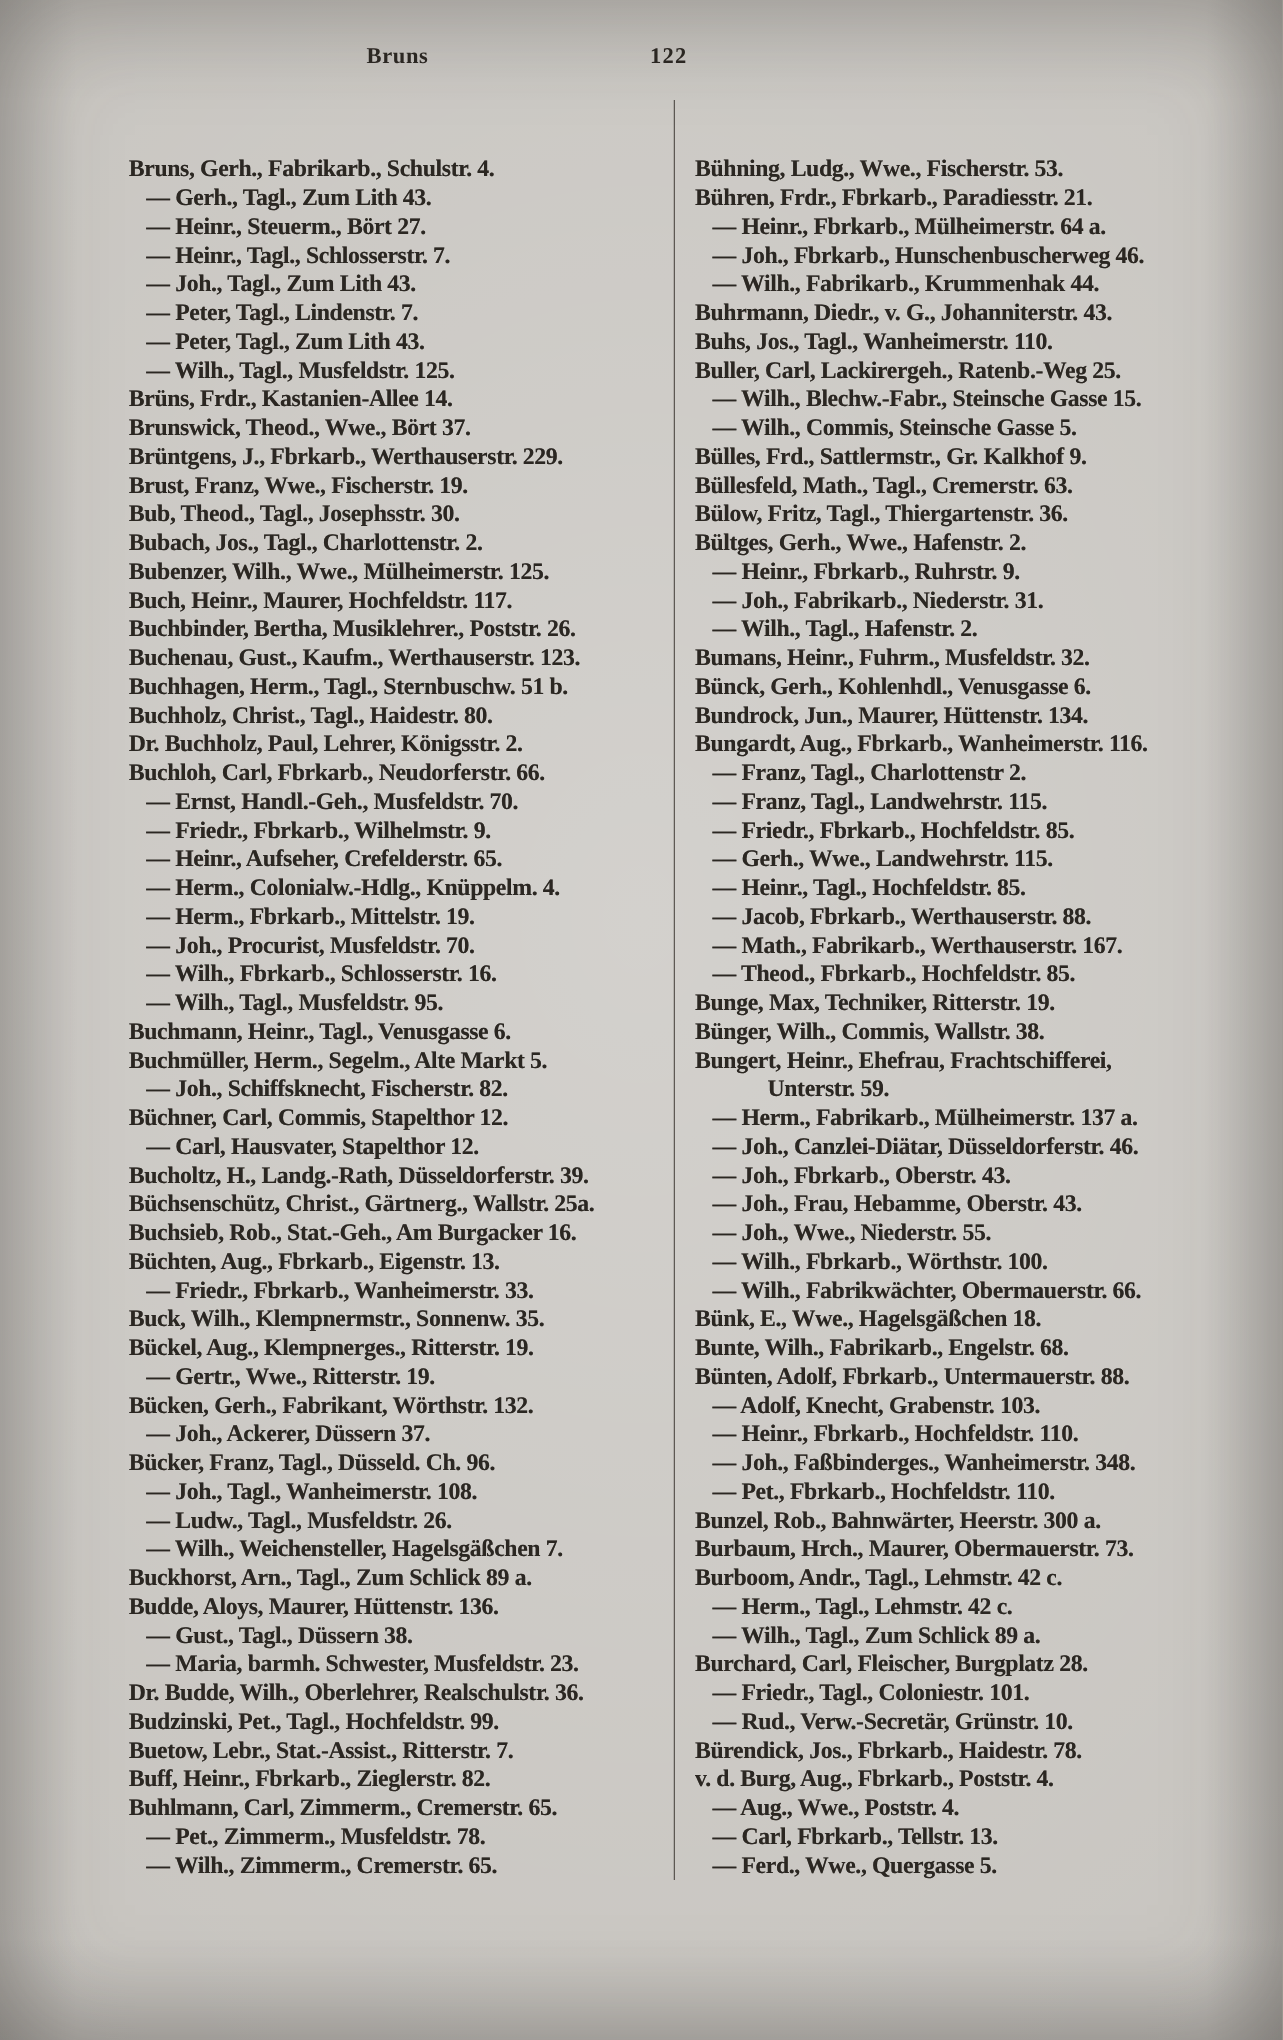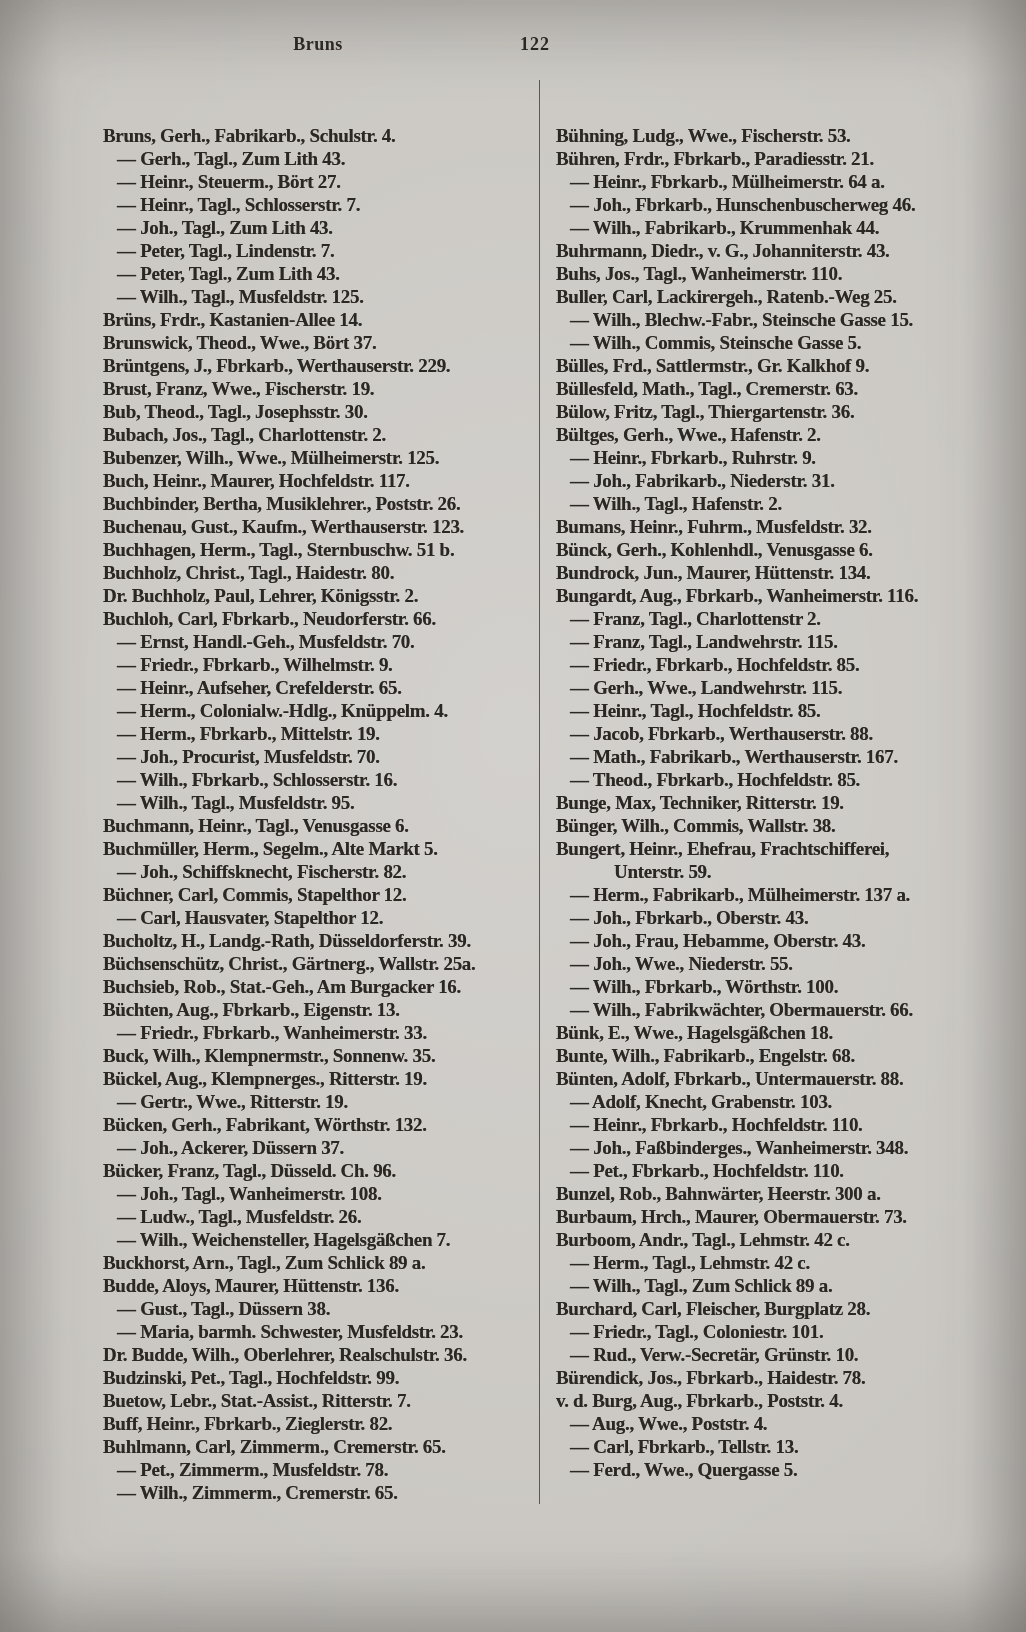--- a/index.html
+++ b/index.html
@@ -158,20 +158,21 @@
       <div class="entry dash">— Gerh., Wwe., Landwehrstr. 115.</div>
       <div class="entry dash">— Heinr., Tagl., Hochfeldstr. 85.</div>
       <div class="entry dash">— Jacob, Fbrkarb., Werthauserstr. 88.</div>
       <div class="entry dash">— Math., Fabrikarb., Werthauserstr. 167.</div>
       <div class="entry dash">— Theod., Fbrkarb., Hochfeldstr. 85.</div>
       <div class="entry">Bunge, Max, Techniker, Ritterstr. 19.</div>
       <div class="entry">Bünger, Wilh., Commis, Wallstr. 38.</div>
       <div class="entry">Bungert, Heinr., Ehefrau, Frachtschifferei,</div>
       <div class="entry wrap">Unterstr. 59.</div>
       <div class="entry dash">— Herm., Fabrikarb., Mülheimerstr. 137 a.</div>
+      <div class="entry dash">— Joh., Canzlei-Diätar, Düsseldorferstr. 46.</div>
       <div class="entry dash">— Joh., Fbrkarb., Oberstr. 43.</div>
       <div class="entry dash">— Joh., Frau, Hebamme, Oberstr. 43.</div>
       <div class="entry dash">— Joh., Wwe., Niederstr. 55.</div>
       <div class="entry dash">— Wilh., Fbrkarb., Wörthstr. 100.</div>
       <div class="entry dash">— Wilh., Fabrikwächter, Obermauerstr. 66.</div>
       <div class="entry">Bünk, E., Wwe., Hagelsgäßchen 18.</div>
       <div class="entry">Bunte, Wilh., Fabrikarb., Engelstr. 68.</div>
       <div class="entry">Bünten, Adolf, Fbrkarb., Untermauerstr. 88.</div>
       <div class="entry dash">— Adolf, Knecht, Grabenstr. 103.</div>
       <div class="entry dash">— Heinr., Fbrkarb., Hochfeldstr. 110.</div>

